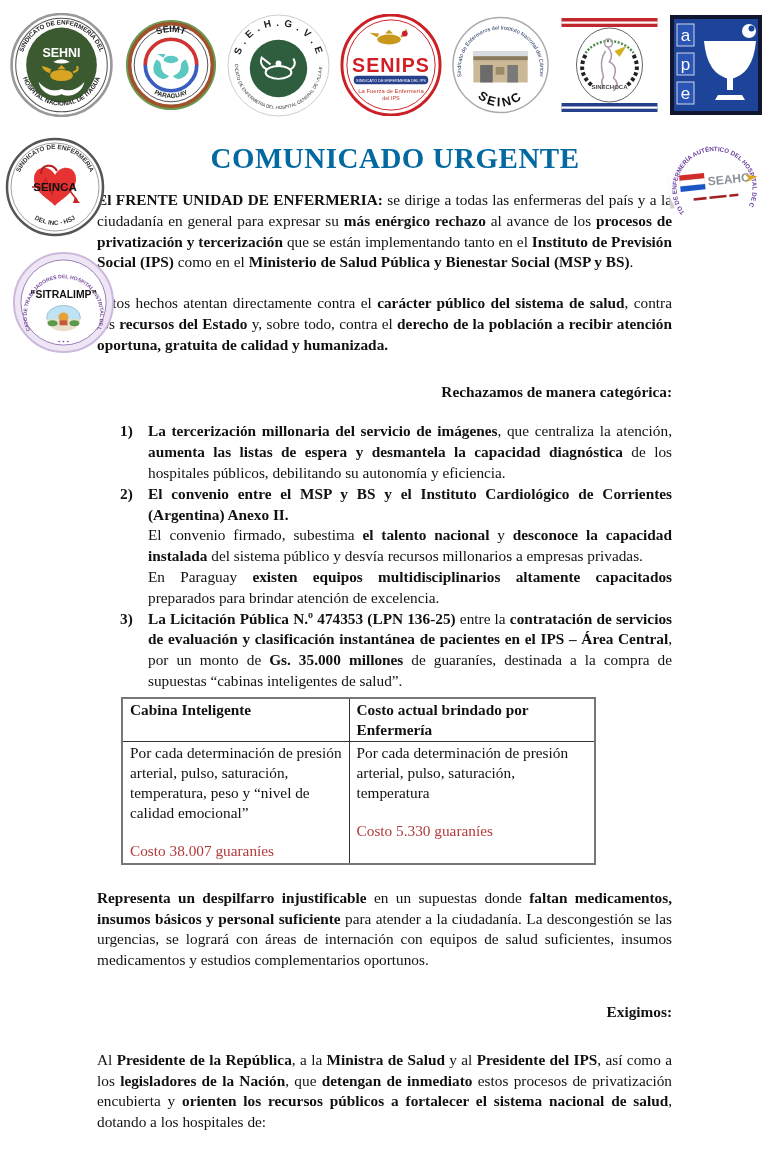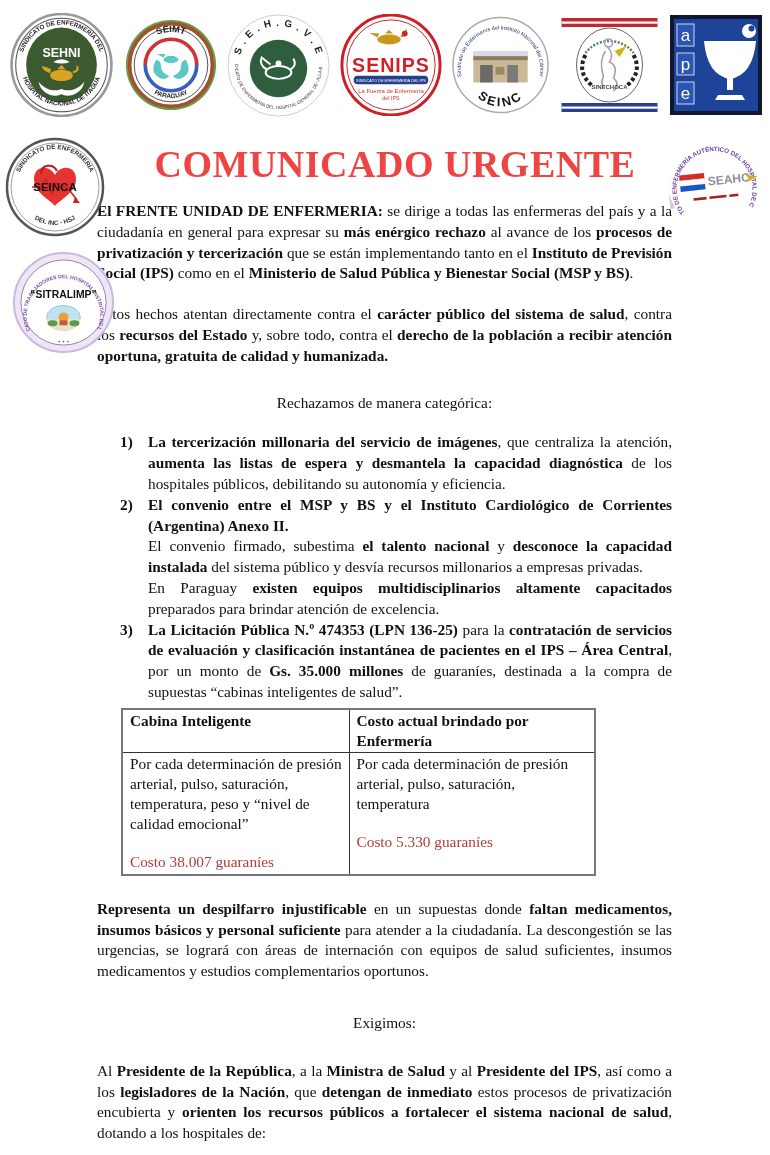--- a/index.html
+++ b/index.html
@@ -1,27 +1,27 @@
 <!DOCTYPE html>
 <html><head>
 <meta charset="utf-8">
 <style>
   html,body{margin:0;padding:0;background:#fff;}
   body{width:770px;height:1155px;position:relative;overflow:hidden;
        font-family:"Liberation Serif", serif;color:#111;}
   .logo-row{display:flex;justify-content:space-between;align-items:center;
             padding:12px 8px 0 8px;height:106px;}
   .logo-row svg{flex:none;}
-  .doc-title{color:#ef4444;font-weight:bold;font-size:38px;text-align:center;
+  .doc-title{color:#0369a1;font-weight:bold;font-size:29px;text-align:center;
              margin-top:24px;letter-spacing:.5px;font-family:"Liberation Serif",serif;margin-left:20px;}
   .content{margin:0 98px 0 97px;font-size:15.3px;line-height:1.36;text-align:justify;}
   .content p{margin:0;}
   .p1{margin-top:15px !important;}
   .p2{margin-top:20px !important;}
-  .sect-h{margin-top:26px !important;font-weight:normal;text-align:center;}
+  .sect-h{margin-top:26px !important;font-weight:bold;text-align:right;}
   .num-list{margin-top:19px;}
   .li{display:flex;padding-left:23px;}
   .li-num{flex:none;width:28px;font-weight:bold;}
   .li-body{flex:1;text-align:justify;}
   .cmp-table{border-collapse:collapse;margin:5px 0 0 24px;width:475px;
              font-size:15.3px;line-height:1.3;}
   .cmp-table td,.cmp-table th{border:1px solid #333;padding:1px 7px 2px 7px;
              vertical-align:top;text-align:left;}
   .cmp-table{border:2px solid #777;}
   .cmp-table th{font-weight:bold;}
@@ -265,21 +265,21 @@
       <span class="li-num">2)</span>
       <div class="li-body">
         <p><b>El convenio entre el MSP y BS y el Instituto Cardiológico de Corrientes (Argentina) Anexo II.</b></p>
         <p><span>El convenio firmado, subestima </span><b>el talento nacional</b><span> y </span><b>desconoce la capacidad instalada</b><span> del sistema público y desvía recursos millonarios a empresas privadas.</span></p>
         <p><span>En Paraguay </span><b>existen equipos multidisciplinarios altamente capacitados</b><span>  preparados para brindar atención de excelencia.</span></p>
       </div>
     </div>
     <div class="li">
       <span class="li-num">3)</span>
       <div class="li-body">
-        <p><b>La Licitación Pública N.º 474353 (LPN 136-25)</b><span> para la </span><b>contratación de servicios de evaluación y clasificación instantánea de pacientes en el IPS – Área Central</b><span>, por un monto de </span><b>Gs. 35.000 millones</b><span> de guaraníes, destinada a la compra de supuestas “cabinas inteligentes de salud”.</span></p>
+        <p><b>La Licitación Pública N.º 474353 (LPN 136-25)</b><span> entre la </span><b>contratación de servicios de evaluación y clasificación instantánea de pacientes en el IPS – Área Central</b><span>, por un monto de </span><b>Gs. 35.000 millones</b><span> de guaraníes, destinada a la compra de supuestas “cabinas inteligentes de salud”.</span></p>
       </div>
     </div>
   </div>
 
   <table class="cmp-table">
     <tbody>
         <tr>
       <th class="col-a">Cabina Inteligente</th>
       <th>Costo actual brindado por Enfermería</th>
     </tr>

